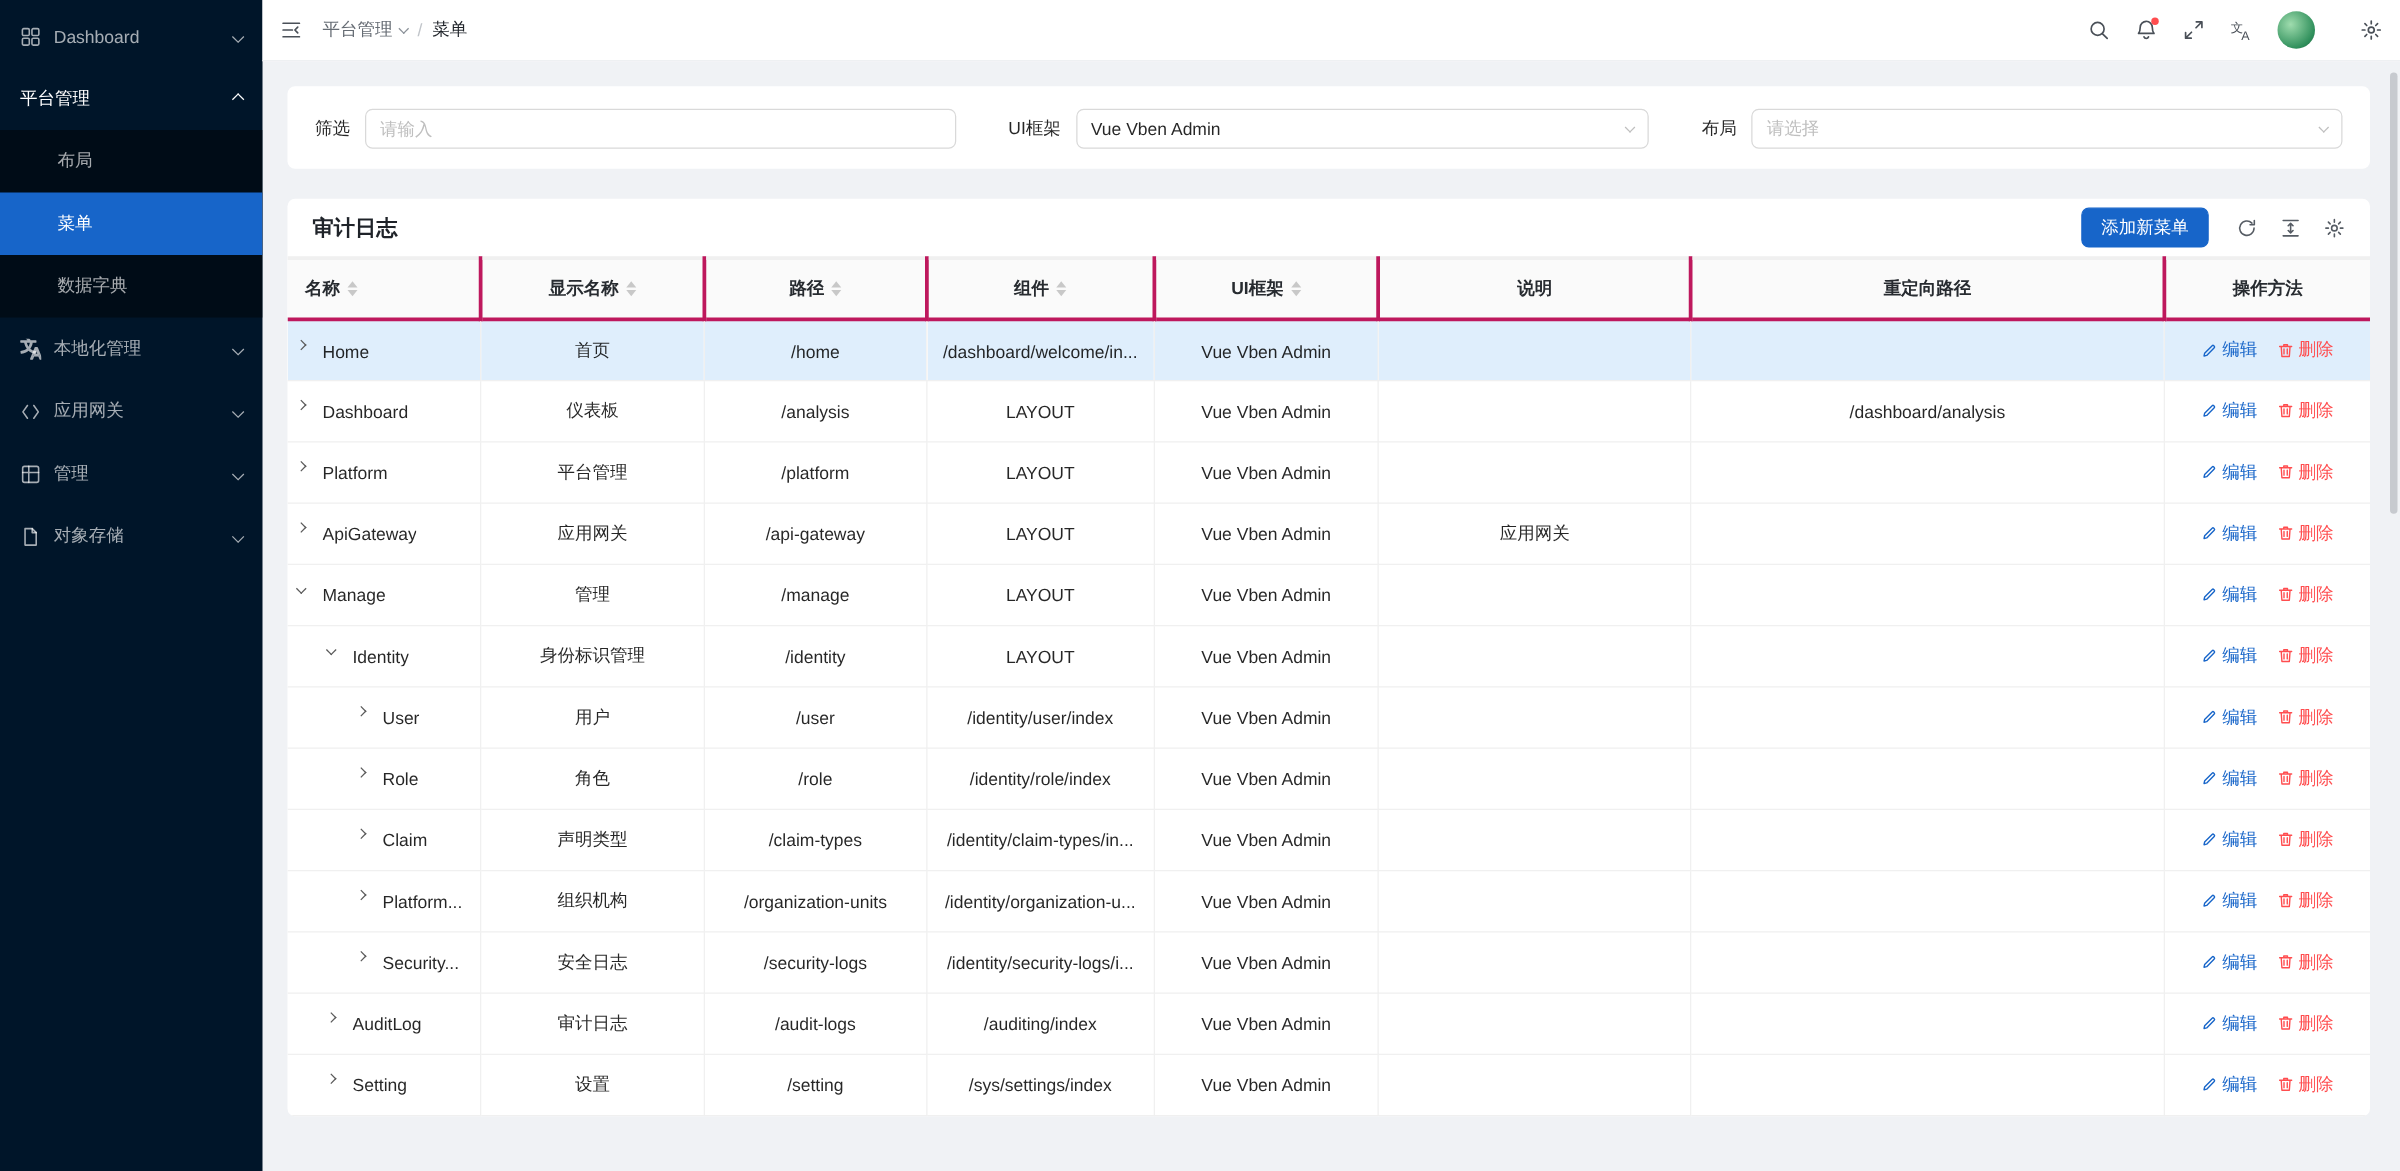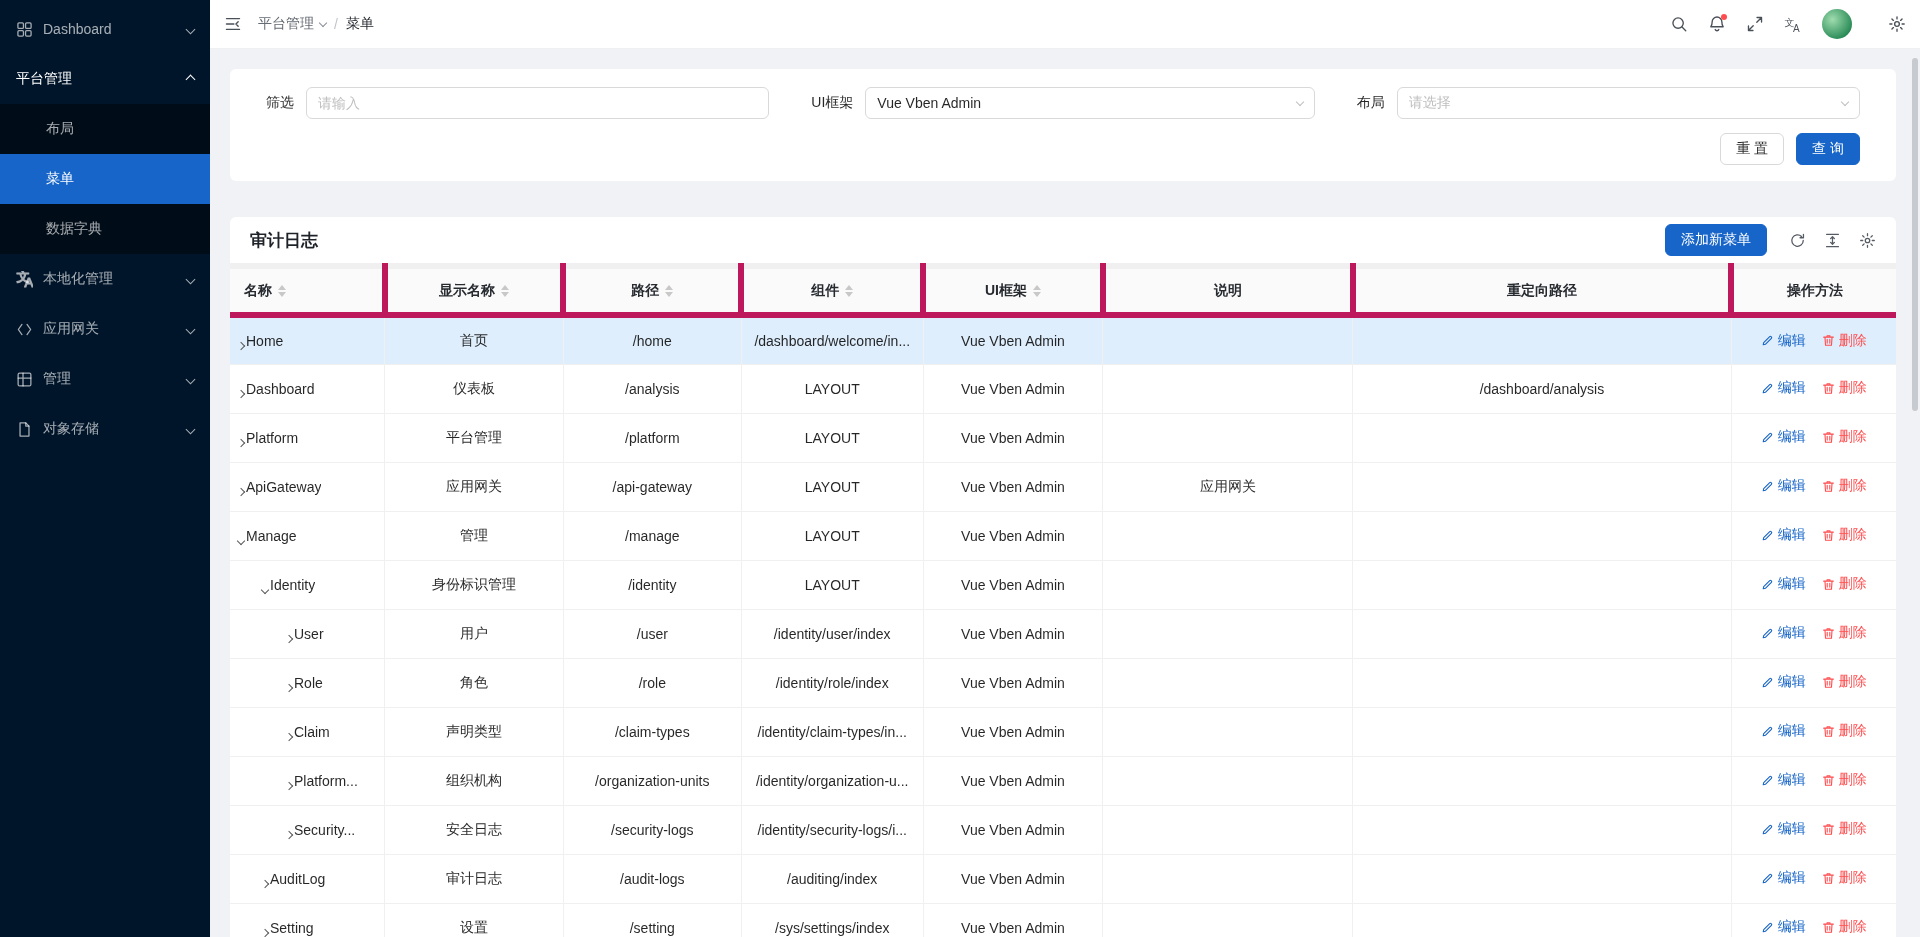--- a/index.html
+++ b/index.html
@@ -44,21 +44,21 @@
   .gear-right{margin-left:16px}
   .breadcrumb{display:flex;align-items:center;gap:8px;font-size:14px}
   .bc-item{display:inline-flex;align-items:center;gap:6px;color:#666c74;cursor:pointer}
   .bc-chev{width:6px;height:6px;border-width:1.3px;margin-top:-3px;color:#8a9098}
   .bc-sep{color:#c0c4c9}
   .bc-cur{color:#1f2329}
 
   
   .content{flex:1;padding:20px 24px 0 20px;overflow:hidden}
   .card{background:#fff;border-radius:6px}
-  .filter-card{padding:18px 36px 16px;margin-bottom:36px}
+  .filter-card{padding:18px 22px 16px;margin-bottom:24px}
   .filter-row{display:flex;align-items:center;gap:42px}
   .f-item{display:flex;align-items:center;gap:12px;flex:1;min-width:0}
   .f-label{color:rgba(0,0,0,.85);white-space:nowrap;flex:none}
   .ctrl{flex:1;height:32px;border:1px solid #d9d9d9;border-radius:6px;background:#fff;min-width:0}
   input.ctrl{padding:0 11px;font-size:14px;font-family:inherit;color:rgba(0,0,0,.85);outline:none}
   input.ctrl::placeholder{color:#bfbfbf}
   .select{display:flex;align-items:center;justify-content:space-between;padding:0 11px;cursor:pointer}
   .sel-val{color:rgba(0,0,0,.85);overflow:hidden;white-space:nowrap;text-overflow:ellipsis}
   .sel-ph{color:#bfbfbf;overflow:hidden;white-space:nowrap;text-overflow:ellipsis}
   .sel-chev{color:#bfbfbf;width:6px;height:6px;border-width:1.3px;margin-top:-2px}
@@ -68,34 +68,34 @@
 
   
   .table-card{overflow:hidden}
   .table-head{height:46px;display:flex;align-items:center;justify-content:space-between;padding:0 20px}
   .tbl-title{font-size:17px;font-weight:600;color:#1f2329}
   .table-tools{display:flex;align-items:center;gap:18px}
   .tool{width:17px;height:17px;display:inline-flex;color:#565c64;cursor:pointer}
   .table-tools .btn{margin-right:4px}
 
   table.grid{width:100%;border-collapse:collapse;table-layout:fixed}
-  .grid th{background:#fafafa;height:49px;font-size:14px;font-weight:600;color:#272b30;border:6px solid #be185d;padding:0 8px}
+  .grid th{background:#fafafa;height:49px;font-size:14px;font-weight:600;color:#272b30;border:3px solid #be185d;padding:0 8px}
   .grid td{height:49px;font-size:14px;border:1px solid #f0f0f0;text-align:center;padding:0 8px;overflow:hidden;white-space:nowrap;text-overflow:ellipsis}
   .grid th:first-child,.grid td:first-child{border-left:none}
   .grid th:last-child,.grid td:last-child{border-right:none}
   .grid thead th{border-top-color:#f0f0f0}
   .grid tr.hl td{background:var(--accent-light)}
   .th-wrap{display:flex;align-items:center;justify-content:center;gap:6px}
   th.al .th-wrap{justify-content:flex-start;padding-left:6px}
   .sorter{display:inline-flex;flex-direction:column;gap:2px}
   .caret{width:0;height:0;border-left:4px solid transparent;border-right:4px solid transparent}
   .caret.up{border-bottom:5px solid #c8c8c8}
   .caret.down{border-top:5px solid #c8c8c8}
   td.al{text-align:left}
-  .namecell{display:flex;align-items:flex-end;gap:2px;min-width:0}
+  .namecell{display:flex;align-items:flex-start;gap:14px;min-width:0}
   .namecell .chev{width:6px;height:6px;border-width:1.3px;color:#595959;cursor:pointer}
   .namecell .nm{overflow:hidden;text-overflow:ellipsis;white-space:nowrap}
   .acts{display:inline-flex;align-items:center;gap:16px}
   .lnk{display:inline-flex;align-items:center;gap:4px;color:var(--accent);cursor:pointer;font-size:14px;text-decoration:none;white-space:nowrap}
   .lnk.danger{color:var(--danger)}
   .ai{width:13px;height:13px;display:inline-flex}
 
   
   .pagebar{position:fixed;right:2px;top:52px;bottom:2px;width:6px}
   .pagebar .thumb{position:absolute;top:6px;height:40%;width:100%;border-radius:3px;background:#c7cacf}
@@ -246,24 +246,20 @@
               <span class="chev down sel-chev"></span>
             </div>
           </div>
           <div class="f-item">
             <label class="f-label">布局</label>
             <div class="ctrl select">
               <span class="sel-ph">请选择</span>
               <span class="chev down sel-chev"></span>
             </div>
           </div>
-        </div>
-        <div class="filter-actions">
-          <button class="btn">重 置</button>
-          <button class="btn primary">查 询</button>
         </div>
       </section>
 
       <section class="card table-card">
         <div class="table-head">
           <h3 class="tbl-title">审计日志</h3>
           <div class="table-tools">
             <button class="btn primary">添加新菜单</button>
             <span class="tool">
                 <svg viewBox="0 0 16 16">

